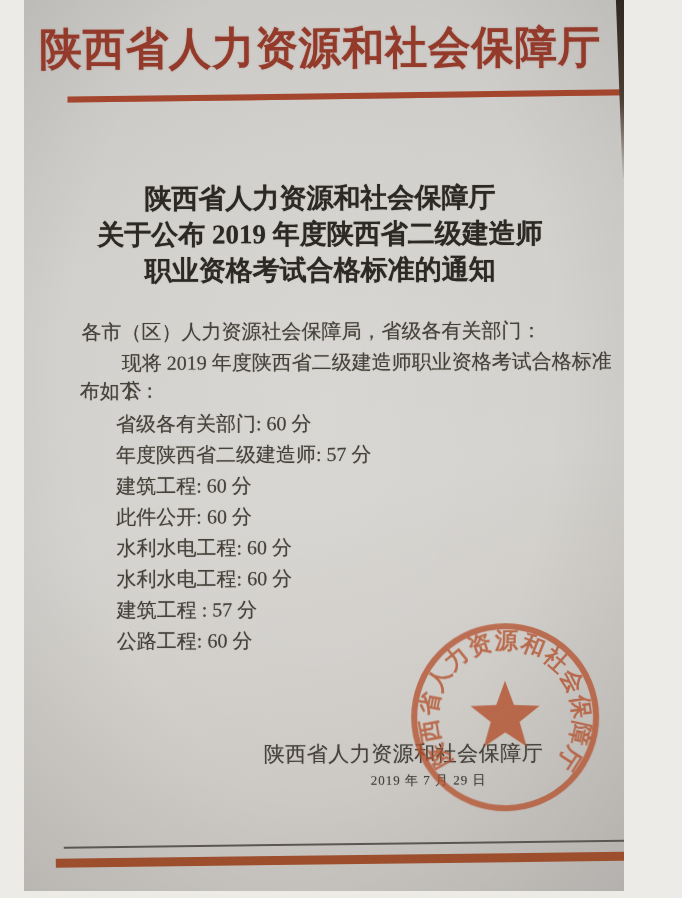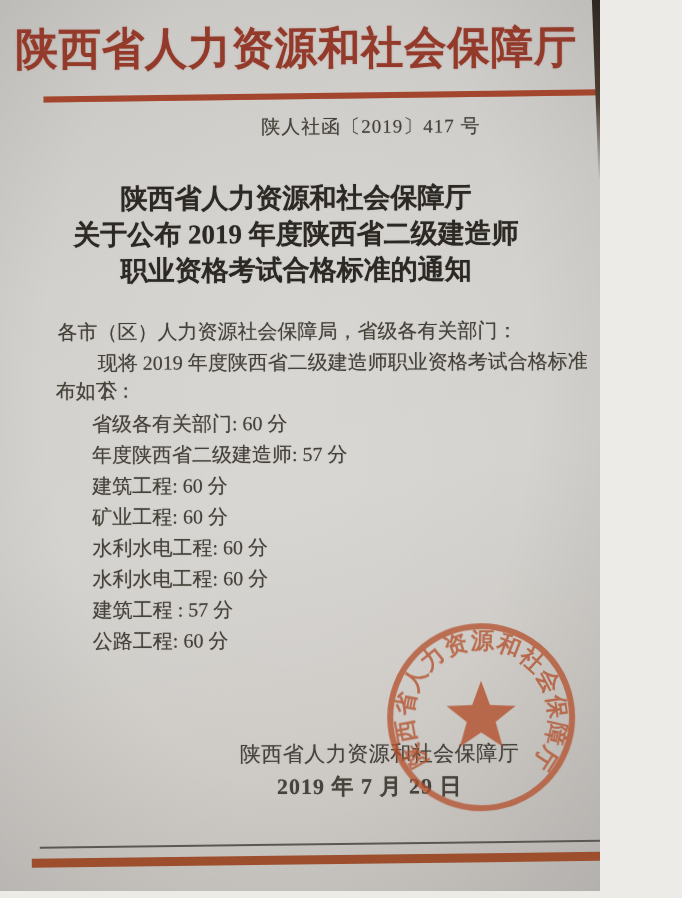--- a/index.html
+++ b/index.html
@@ -7,20 +7,21 @@
     width:682px;height:898px;overflow:hidden;
     font-family:"Liberation Serif","DejaVu Serif",serif;
     background:#ecebe8;
   }
   .photo{
     position:relative;width:600px;height:898px;overflow:hidden;
     background:
       radial-gradient(ellipse at 48% 42%, rgba(255,255,255,0.10), rgba(0,0,0,0.0) 55%, rgba(0,0,0,0.10)),
       linear-gradient(168deg,#cbc9c5 0%, #d4d2ce 30%, #d6d4d0 55%, #cfccc8 80%, #c8c5c1 100%);
     filter:contrast(0.99);
+    margin-left:24px;
   }
   .tilt{position:absolute;inset:0;transform:rotate(-0.25deg);}
   
   .corner-wedge{
     position:absolute;top:0;right:0;width:18px;height:178px;
     background:linear-gradient(195deg,#2e2620 0%, #4a3d33 55%, rgba(74,61,51,0) 100%);
     clip-path:polygon(55% 0, 100% 0, 100% 100%, 92% 100%);
   }
   .bottom-strip{
     position:absolute;left:0;right:0;bottom:0;height:7px;
@@ -65,23 +66,22 @@
     position:absolute;left:384px;top:622px;width:192px;height:192px;
     opacity:0.88;filter:blur(0.3px);
   }
   .signature{
     position:absolute;top:740px;right:82px;margin:0;
     font-size:21px;letter-spacing:0.5px;color:#46423b;
     text-shadow:0 0 1px rgba(70,66,59,0.5);
   }
   .sign-date{
     position:absolute;top:772px;right:139px;margin:0;
-    font-size:22px;color:#46423b;letter-spacing:1px;
+    font-size:13px;color:#46423b;letter-spacing:1px;
     text-shadow:0 0 1px rgba(70,66,59,0.5);
-    font-weight:bold;
   }
   .public-note{
     position:absolute;top:802px;left:84px;margin:0;
     font-size:20px;color:#46423b;letter-spacing:2px;
     text-shadow:0 0 1px rgba(70,66,59,0.5);
   }
   .footer-thin-line{
     position:absolute;top:843px;left:38px;width:634px;height:2px;
     background:#5b5651;transform:rotate(-0.45deg);
   }
@@ -93,37 +93,36 @@
 </head>
 <body>
 
 <div class="photo">
   <div class="tilt">
 
     <div class="letterhead">陕西省人力资源和社会保障厅</div>
 
     <div class="red-rule"></div>
 
-    <div class="doc-number">陕人社函〔2019〕417 号</div>
 
     <div class="title">
       <div>陕西省人力资源和社会保障厅</div>
       <div>关于公布 2019 年度陕西省二级建造师</div>
       <div>职业资格考试合格标准的通知</div>
     </div>
 
     <p class="bodytext salutation">各市（区）人力资源社会保障局，省级各有关部门：</p>
     <p class="bodytext intro-1">现将 2019 年度陕西省二级建造师职业资格考试合格标准公</p>
     <p class="bodytext intro-2">布如下：</p>
 
     <div class="bodytext scores">
       <p><span>省级各有关部门</span><span>: </span><span>60 分</span></p>
       <p><span>年度陕西省二级建造师</span><span>: </span><span>57 分</span></p>
       <p><span>建筑工程</span><span>: </span><span>60 分</span></p>
-      <p><span>矿业工程</span><span>: </span><span>60 分</span></p>
+      <p><span>此件公开</span><span>: </span><span>60 分</span></p>
       <p><span>水利水电工程</span><span>: </span><span>60 分</span></p>
       <p><span>水利水电工程</span><span>: </span><span>60 分</span></p>
       <p><span>建筑工程</span><span> : </span><span>57 分</span></p>
       <p><span>公路工程</span><span>: </span><span>60 分</span></p>
     </div>
 
     <p class="signature">陕西省人力资源和社会保障厅</p>
     <p class="sign-date">2019 年 7 月 29 日</p>
 
     <svg class="seal" viewBox="0 0 190 190" aria-hidden="true">

